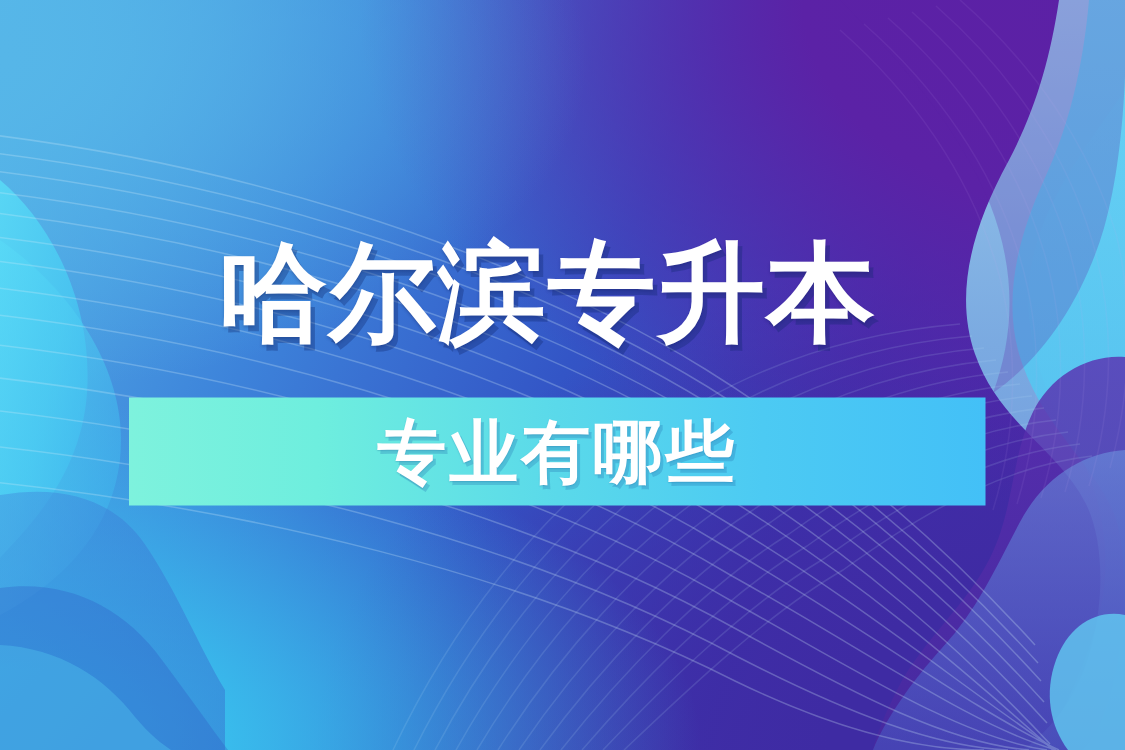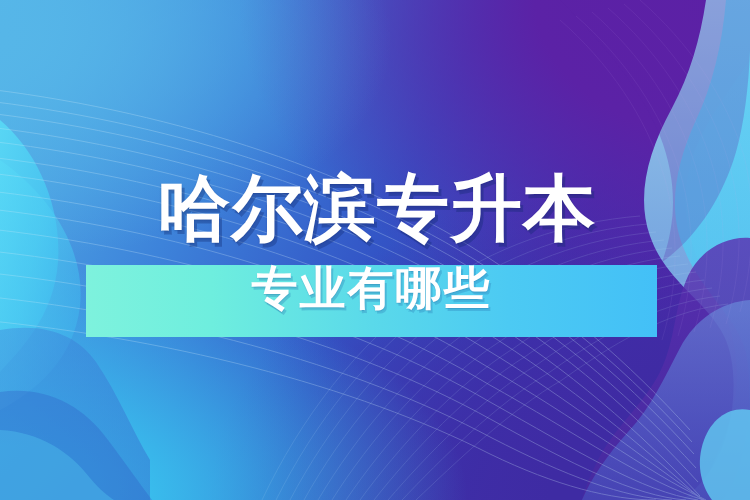--- a/index.html
+++ b/index.html
@@ -25,39 +25,40 @@
 
   
   .arcs{position:absolute;inset:0;width:100%;height:100%;opacity:.5;}
   .arcs-2{position:absolute;inset:0;width:100%;height:100%;opacity:.30;}
 
   
   .title{
     position:absolute;
     left:142px;
     top:156px;
-    margin:16px;
+    margin:4px;
     font-size:72px;
     line-height:1;
     font-weight:bold;
     letter-spacing:1px;
     color:#ffffff;
     white-space:nowrap;
     text-shadow:3px 4px 0 rgba(18,40,110,.34), 0 1px 2px rgba(10,25,80,.25);
   }
 
   
   .sub-bar{
     position:absolute;
     left:86px;
     top:265px;
     width:571px;
     height:72px;
     background:linear-gradient(90deg,#7ef2dd 0%,#6eeede 22%,#5ad9ea 50%,#4ccaf3 74%,#43c0f7 100%);
     display:flex;
+    align-items:center;
     justify-content:center;
   }
   .subtitle{
     margin:0;
     font-size:46px;
     line-height:1;
     font-weight:bold;
     letter-spacing:2px;
     color:#ffffff;
     white-space:nowrap;

